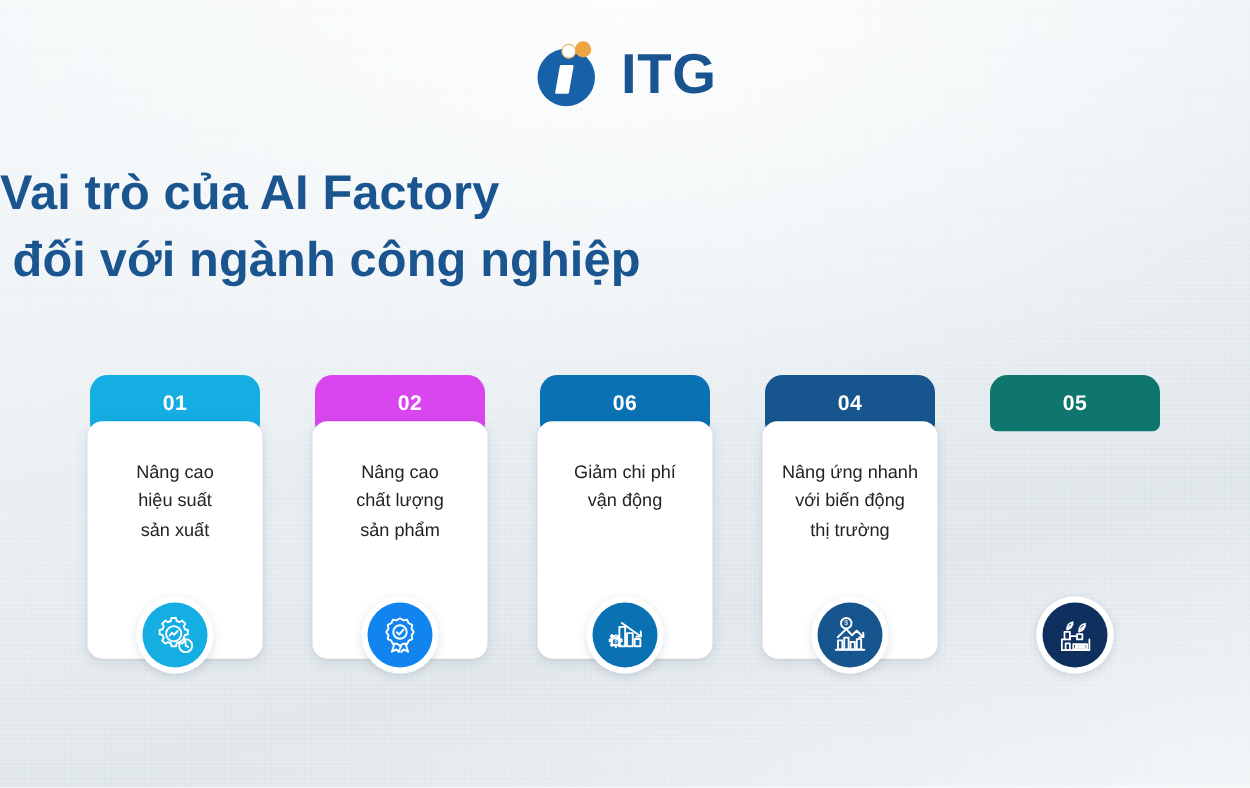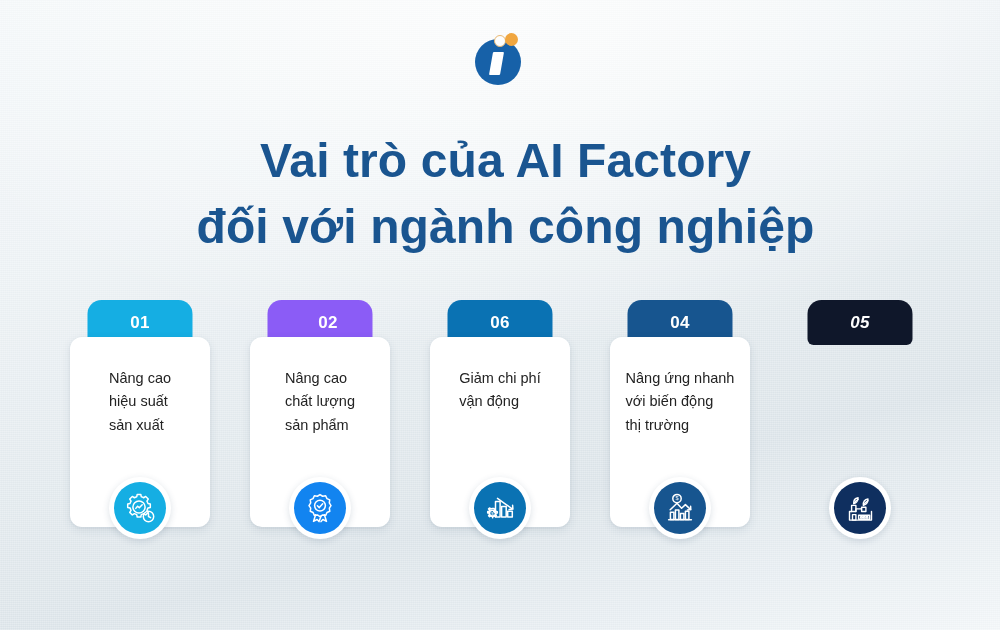--- a/index.html
+++ b/index.html
@@ -52,60 +52,61 @@
     position:absolute; left:33px; top:3px;
     width:13px; height:13px; border-radius:50%;
     background:#f0a640;
   }
   .logo-text{
     font-size:45px; font-weight:bold; letter-spacing:.5px;
     color:#1a5490; line-height:1;
   }
   
   .title{
-    position:absolute; left:11px; right:0; top:128px;
-    text-align:center;
+    position:absolute; left:0; right:0; top:128px;
+    text-align:left;
     color:#1a5590;
-    font-size:48px; font-weight:bold; line-height:1.38;
+    font-size:39px; font-weight:bold; line-height:1.38;
     letter-spacing:.1px;
     z-index:3;
   }
-  .title .l2{ display:block; }
+  .title .l2{ display:block;margin-left:10px; }
   
   .cards{
     position:absolute; left:70px; top:300px;
     width:860px; height:270px;
     display:flex; justify-content:space-between;
     z-index:3;
   }
   .card{
     position:relative;
     width:140px;
   }
   .tab{
     position:absolute; left:50%; transform:translateX(-50%);
     top:0;
-    width:105px; height:45px;
+    width:136px; height:45px;
     border-radius:14px 14px 6px 6px;
     display:flex; align-items:center; justify-content:center;
     color:#ffffff; font-size:17px; font-weight:bold;
     letter-spacing:.4px;
     z-index:1;
   }
   .panel{
     position:absolute; left:0; top:37px;
     width:140px; height:190px;
     background:#ffffff;
     border-radius:12px;
     box-shadow:0 3px 10px rgba(40,70,100,.10), 0 1px 3px rgba(40,70,100,.07);
     z-index:2;
     display:flex; align-items:flex-start; justify-content:center;
     padding-top:30px;
   }
   .panel-text{
+    text-align:center;
     font-size:14.5px; line-height:1.62;
     color:#232323;
     white-space:pre-line;
   }
   .icon-badge{
     position:absolute; left:50%; transform:translateX(-50%);
     top:177px;
     width:62px; height:62px; border-radius:50%;
     background:#ffffff;
     box-shadow:0 2px 7px rgba(40,70,100,.16);
@@ -121,20 +122,21 @@
 </head>
 <body>
 
 <div class="logo-wrap">
   <div class="logo-mark">
     <div class="disc"></div>
     <div class="stem"></div>
     <div class="dot-w"></div>
     <div class="dot-o"></div>
   </div>
+  <div class="logo-text">ITG</div>
 </div>
 
 <h1 class="title">
   <span class="l1">Vai trò của AI Factory</span>
   <span class="l2">đối với ngành công nghiệp</span>
 </h1>
 
 <div class="cards">
 
   <div class="card">
@@ -151,21 +153,21 @@
           <circle cx="16" cy="16" r="6.1"></circle>
           <polyline points="12.8,17.4 14.6,15.2 16.3,16.8 19.2,13.8"></polyline>
           <circle cx="25.5" cy="25.5" r="5.2"></circle>
           <polyline points="25.5,22.6 25.5,25.5 27.6,26.6"></polyline>
         </svg>
       </div>
     </div>
   </div>
 
   <div class="card">
-    <div class="tab" style="background: #8b5cf6; padding-left: 16px;">02</div>
+    <div class="tab" style="background: #d946ef; padding-left: 16px;">02</div>
     <div class="panel">
       <div class="panel-text">Nâng cao
 chất lượng
 sản phẩm</div>
     </div>
     <div class="icon-badge">
       <div class="icon-inner" style="background: rgb(18, 132, 240);">
         <svg width="32" height="32" viewBox="0 0 32 32" fill="none" stroke="#ffffff" stroke-width="1.5" stroke-linecap="round" stroke-linejoin="round">
           <path d="M16 2.6l2.6 1.65 3.05-.45 1.3 2.8 2.8 1.3-.45 3.05L27 13.6l-1.65 2.6.45 3.05-2.8 1.3-1.3 2.8-3.05-.45L16 24.6l-2.6-1.7-3.05.45-1.3-2.8-2.8-1.3.45-3.05L5 13.6l1.7-2.65-.45-3.05 2.8-1.3 1.3-2.8 3.05.45z"></path>
           <circle cx="16" cy="13.6" r="5.4"></circle>
@@ -217,21 +219,21 @@
           <rect x="11.4" y="18.1" width="3.5" height="9.4"></rect>
           <rect x="16.4" y="21.6" width="3.5" height="5.9"></rect>
           <rect x="21.4" y="19.3" width="3.5" height="8.2"></rect>
           <line x1="4.6" y1="27.8" x2="27.4" y2="27.8"></line>
         </svg>
       </div>
     </div>
   </div>
 
   <div class="card">
-    <div class="tab" style="background: #0f172a; font-style: italic;">05</div>
+    <div class="tab" style="background: #0f766e;">05</div>
     <div class="icon-badge">
       <div class="icon-inner" style="background: rgb(15, 47, 95);">
         <svg width="33" height="33" viewBox="0 0 33 33" fill="none" stroke="#ffffff" stroke-width="1.4" stroke-linecap="round" stroke-linejoin="round">
           <path d="M9.8 11.6c-.3-2.9 1.3-5.3 4.3-5.8-.1 3.1-1.6 5.2-4.3 5.8z"></path>
           <path d="M9.8 11.6c1.2-1.9 2.6-3.3 4.3-4.2"></path>
           <path d="M19.4 13.2c-.3-3.1 1.4-5.7 4.6-6.2-.1 3.3-1.7 5.6-4.6 6.2z"></path>
           <path d="M19.4 13.2c1.3-2 2.8-3.5 4.6-4.5"></path>
           <path d="M7.6 13.4h4.3v6.1H7.6z"></path>
           <path d="M7.6 19.5h-2.1v8.6h22v-8.6"></path>
           <path d="M17.6 15.2h4.3v4.3h-4.3z"></path>

